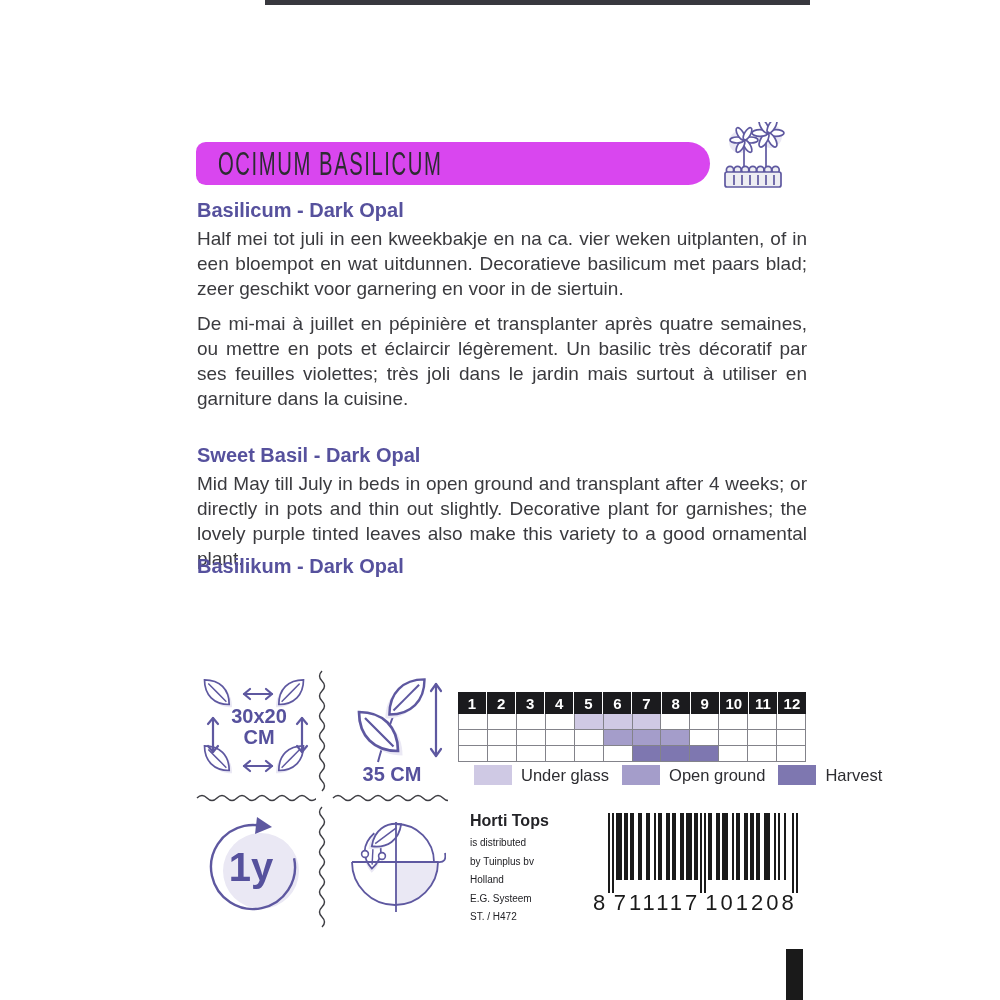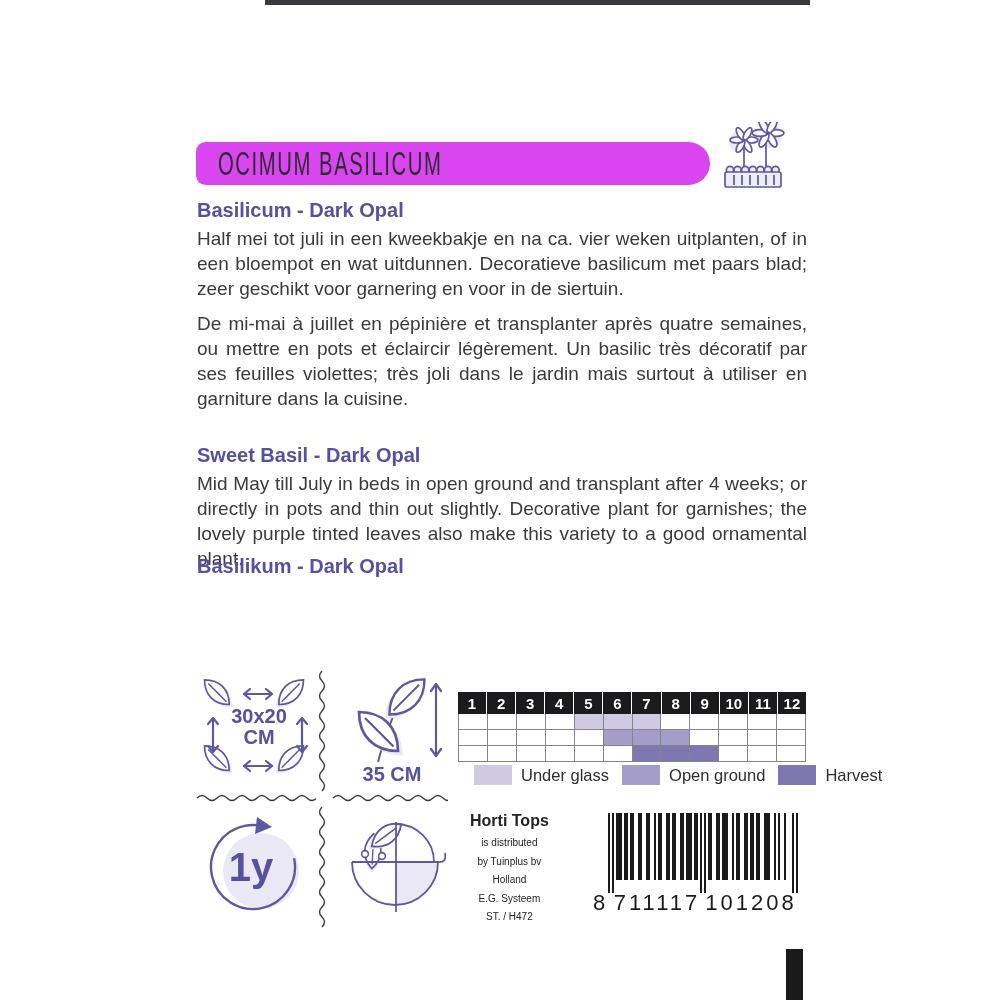--- a/index.html
+++ b/index.html
@@ -34,21 +34,21 @@
   .cal-row:first-child { border-top:none; }
   .cal-cell { flex:1; border-right:1.5px solid #83838a; background:#fff; }
   .cal-cell:last-child { border-right:none; }
 
   .legend { position:absolute; left:458px; top:765px; display:flex; align-items:center;margin-left:16px; }
   .legend-item { display:flex; align-items:center; margin-right:13px; }
   .legend-sw { width:38px; height:20px; margin-right:9px; }
   .legend-label { font-size:16.5px; color:#2d2d31; }
 
   
-  .dist { position:absolute; left:470px; top:812px; color:#232327;text-align:center; }
+  .dist { position:absolute; left:470px; top:812px; color:#232327; }
   .dist-name { font-size:16px; font-weight:bold; margin-bottom:4px; }
   .dist-line { font-size:10px; line-height:18.5px; }
 
   .corner-mark { position:absolute; left:786px; top:949px; width:17px; height:51px; background:#1a1a1a; }
 
   svg { display:block; }
 </style>
 </head>
 <body>
 

